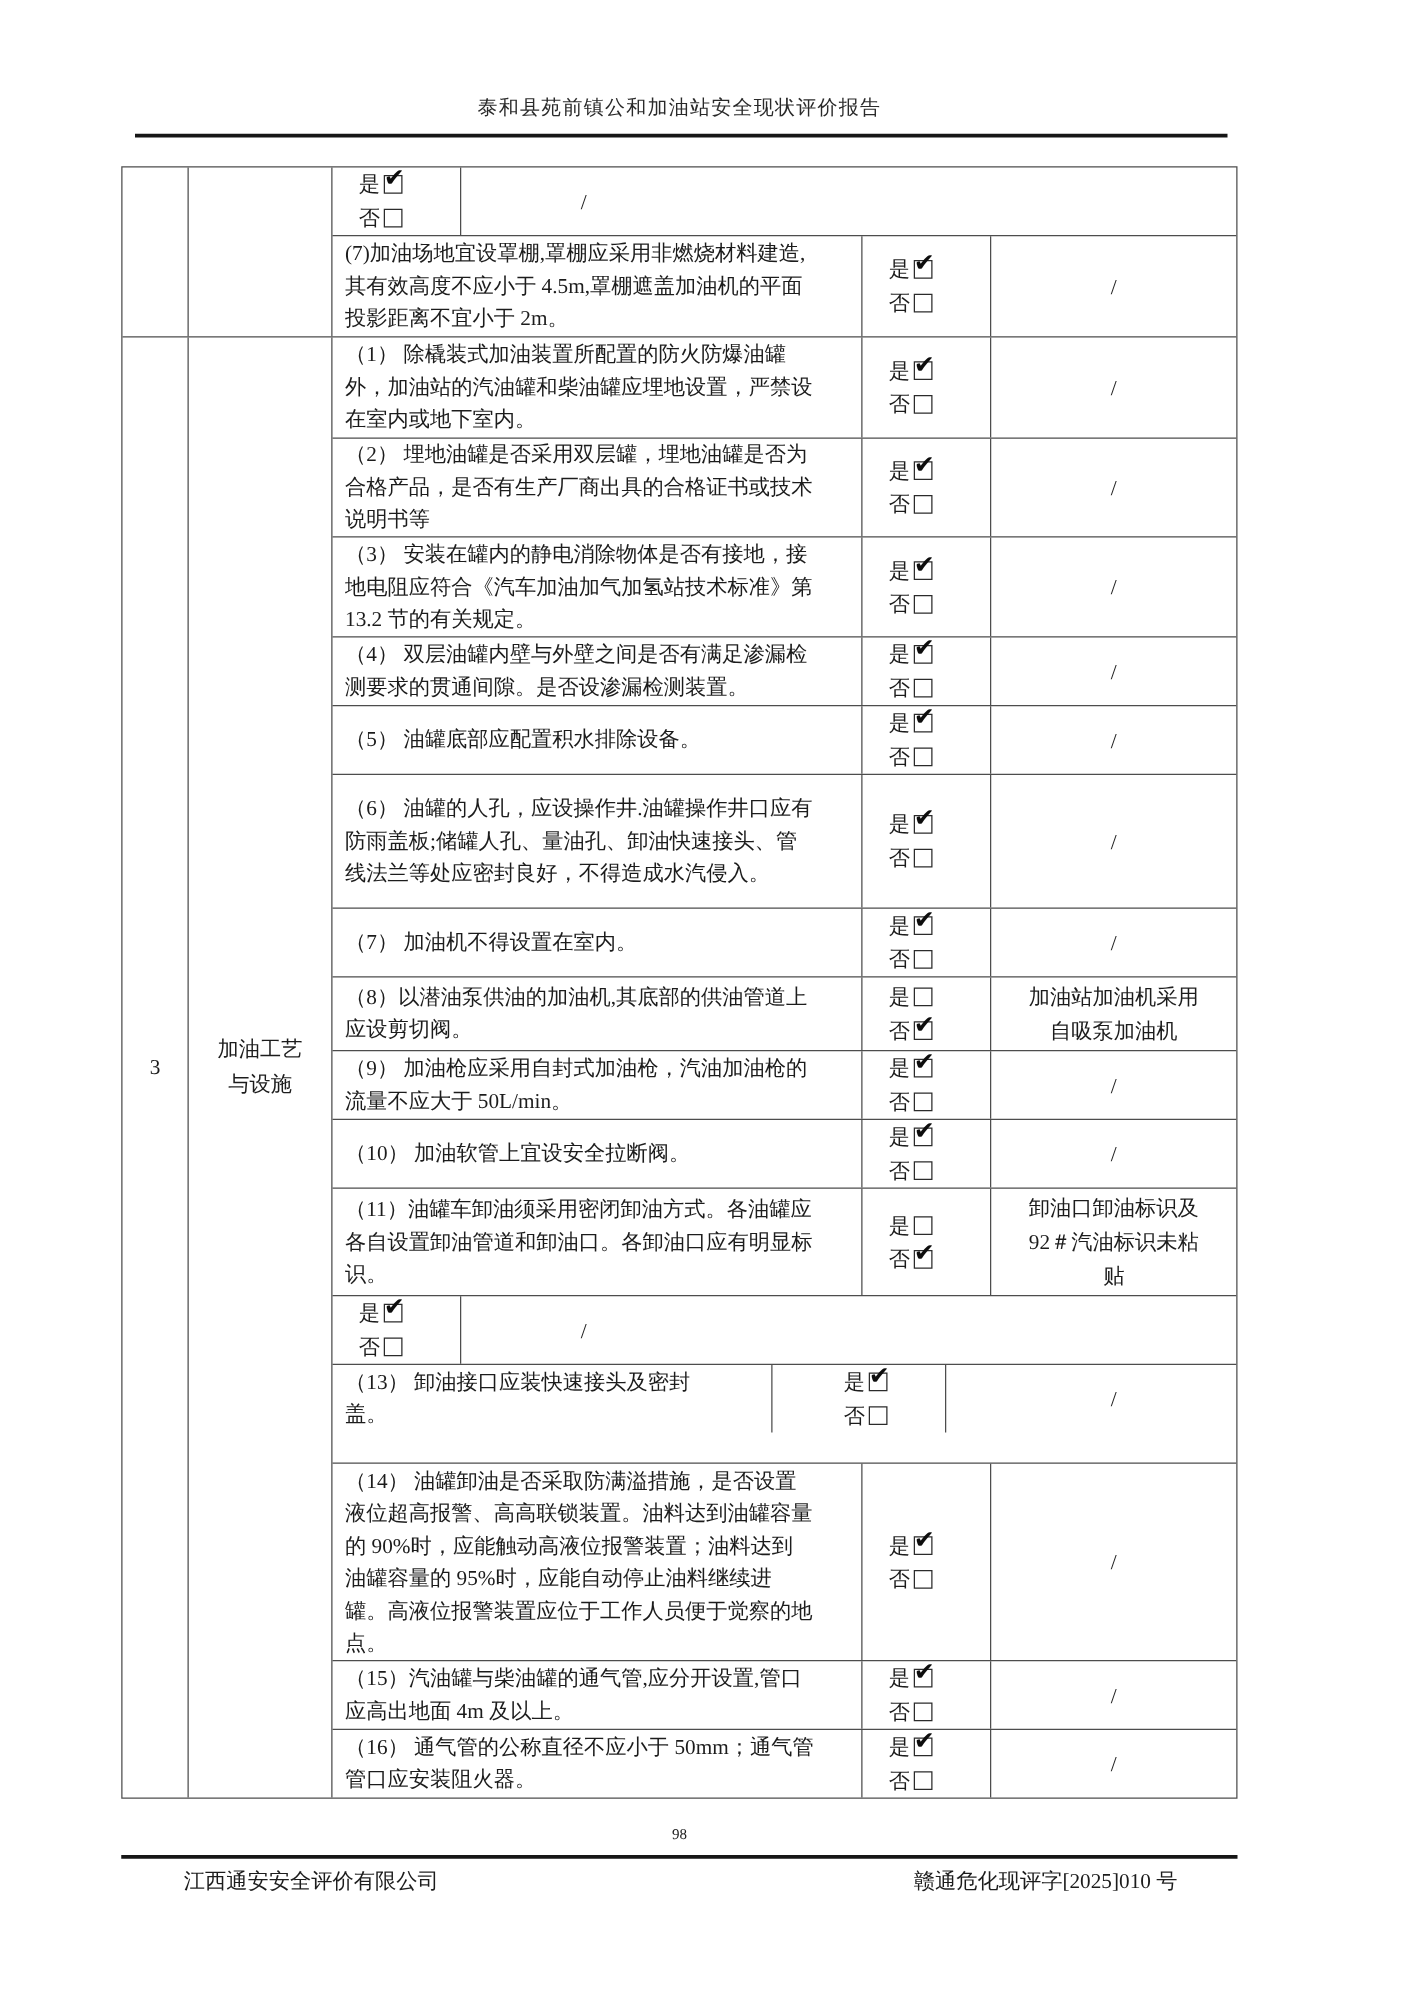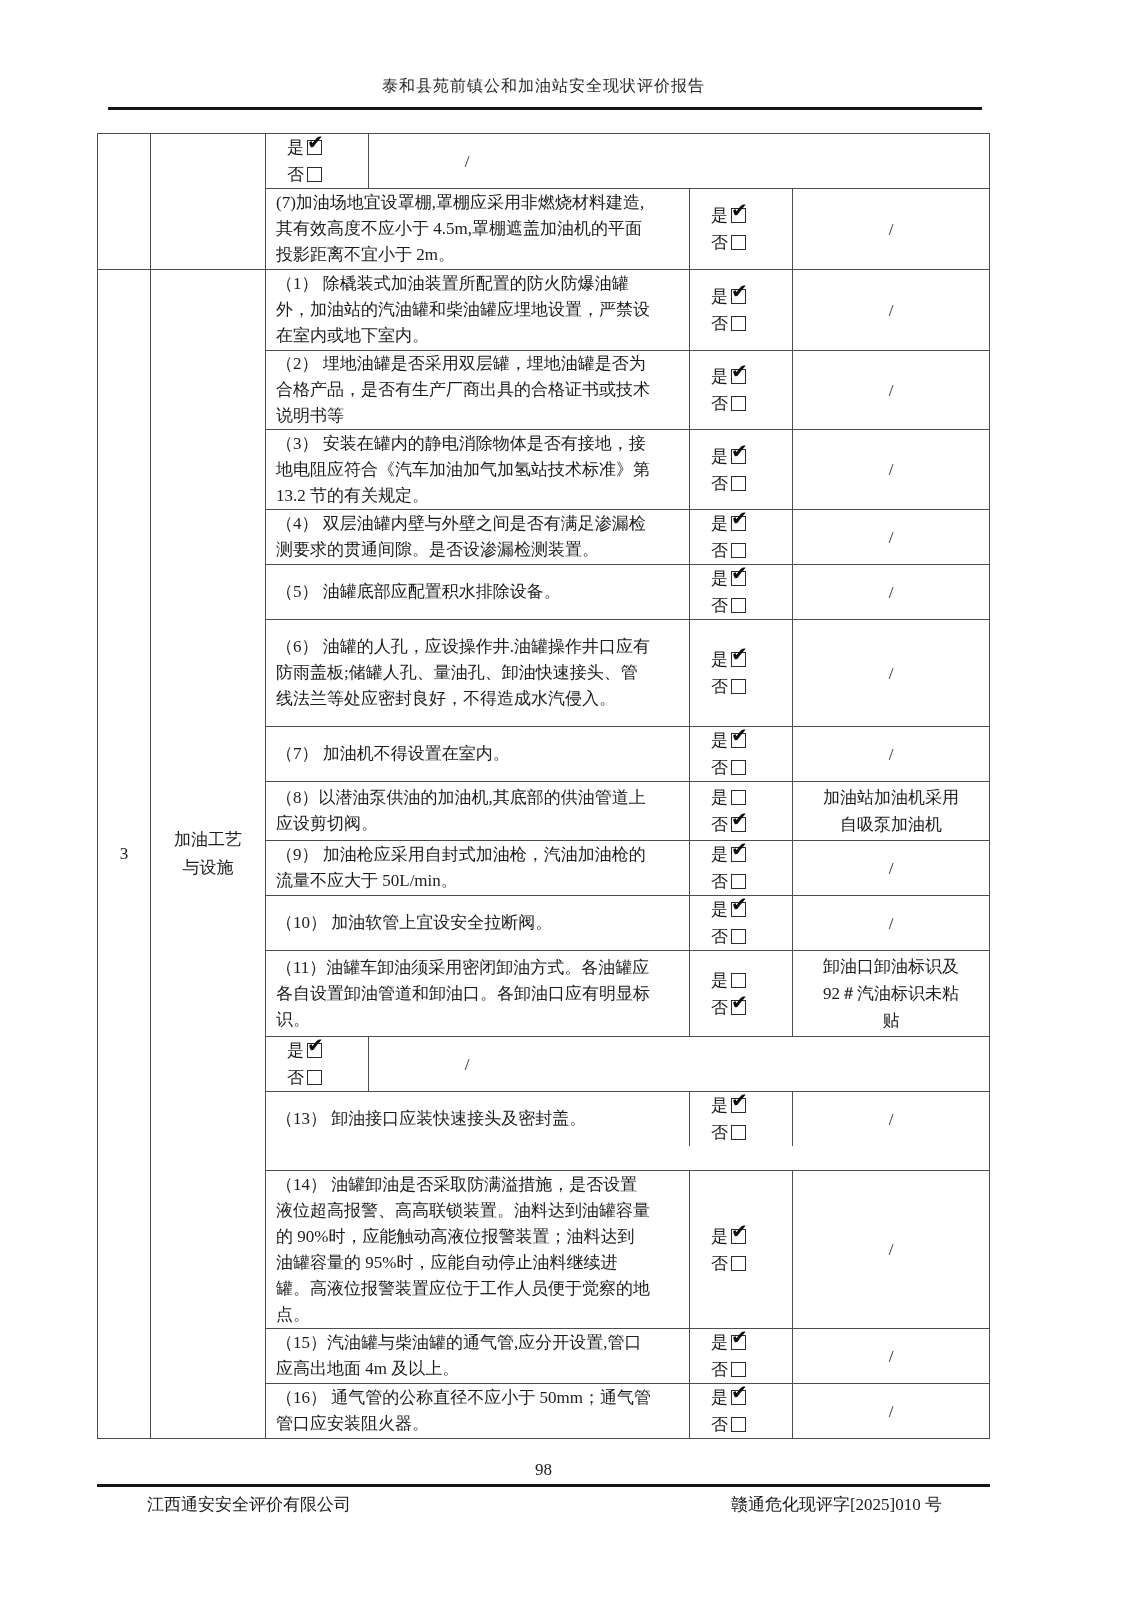--- a/index.html
+++ b/index.html
@@ -75,21 +75,21 @@
   }
   .cell.remark {
     flex:0 0 196px; width:196px;
     display:flex; align-items:center; justify-content:center;
     text-align:center; line-height:27px;
     padding:2px 28px;
   }
   
   .page-number {
     position:absolute; top:1460px; left:97px; width:893px;
-    text-align:center; font-size:17px;
+    text-align:center; font-size:12px;
   }
   .footer-rule {
     position:absolute; top:1484px; left:97px; width:893px; height:3px;
     background:#161616;
   }
   .footer-row {
     position:absolute; top:1493px; left:97px; width:893px;
     display:flex; justify-content:space-between;
     box-sizing:border-box; padding:0 48px 0 50px;
     font-size:17px;
@@ -381,21 +381,21 @@
       </div>
       <div class="yn-line">
         <span>否</span>
         <span class="cb"></span>
       </div>
     </div>
     <div class="cell remark">
       <span>/</span>
     </div>
   </div>
-          <div class="trow" style="min-height: 51px;">
+          <div class="trow" style="min-height: 51px; gap: 36px;">
     <div class="cell item">
       <span>（13） 卸油接口应装快速接头及密封盖。</span>
     </div>
     <div class="cell yesno">
       <div class="yn-line">
         <span>是</span>
         <span class="cb">
                   <span class="check-glyph">✔</span>
                 </span>
       </div>

